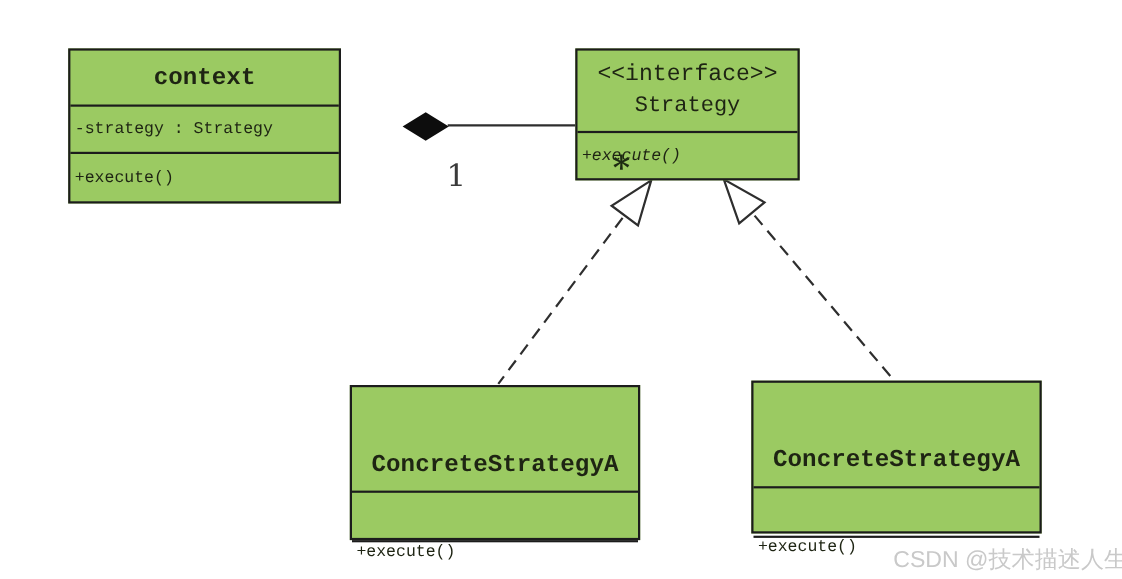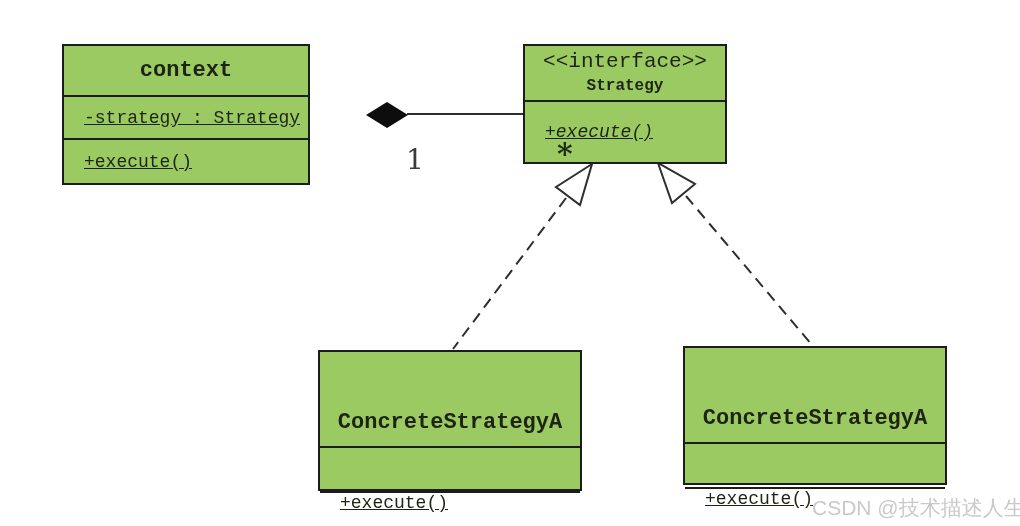--- a/index.html
+++ b/index.html
@@ -54,40 +54,39 @@
   .title-sec.two-line {
     flex-direction: column;
     justify-content: center;
     line-height: 1.35;
   }
   .stereotype {
     font-weight: normal;
     font-size: 21px;
   }
   .cname {
-    font-weight: bold;
-    font-size: 16px;
+    font-weight: normal;
+    font-size: 20px;
   }
   .member-sec {
     display: flex;
     align-items: center;
-    padding-left: 20px;
-    font-size: 18px;
-    text-decoration: underline;
+    padding-left: 4px;
+    font-size: 15px;
   }
   .member-sec.italic {
     font-style: italic;
   }
   
   .class-context { left: 62px; top: 44px; width: 248px; height: 141px; }
   .class-context .t { height: 51px; }
   .class-context .a { height: 43px; }
   
   .class-strategy { left: 523px; top: 44px; width: 204px; height: 120px; }
-  .class-strategy .t { height: 56px; }
+  .class-strategy .t { height: 75px; }
   
   .class-concrete-left { left: 318px; top: 350px; width: 264px; height: 141px; }
   .class-concrete-right { left: 683px; top: 346px; width: 264px; height: 139px; }
   .class-concrete-left .t, .class-concrete-right .t { height: 50px; margin-top: 46px; }
   .class-concrete-left .a, .class-concrete-right .a { height: 45px; }
   
   .mult-one {
     position: absolute;
     left: 406px; top: 143px;
     z-index: 3;

